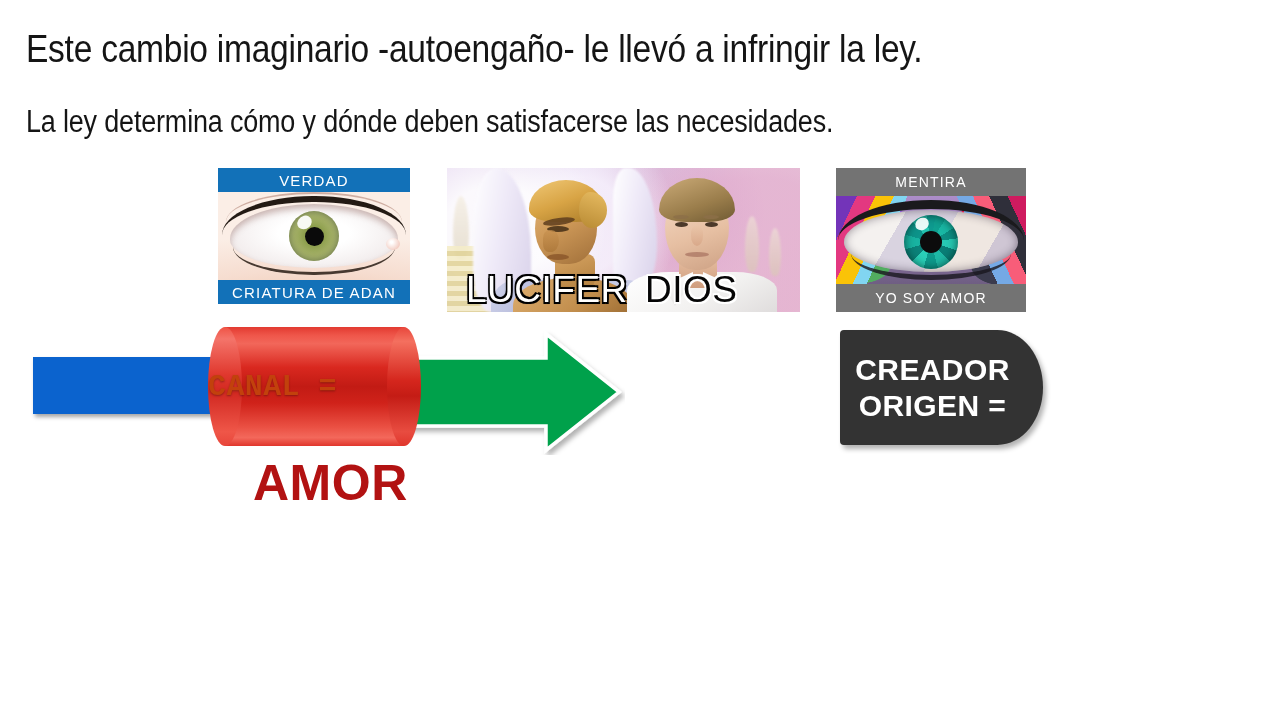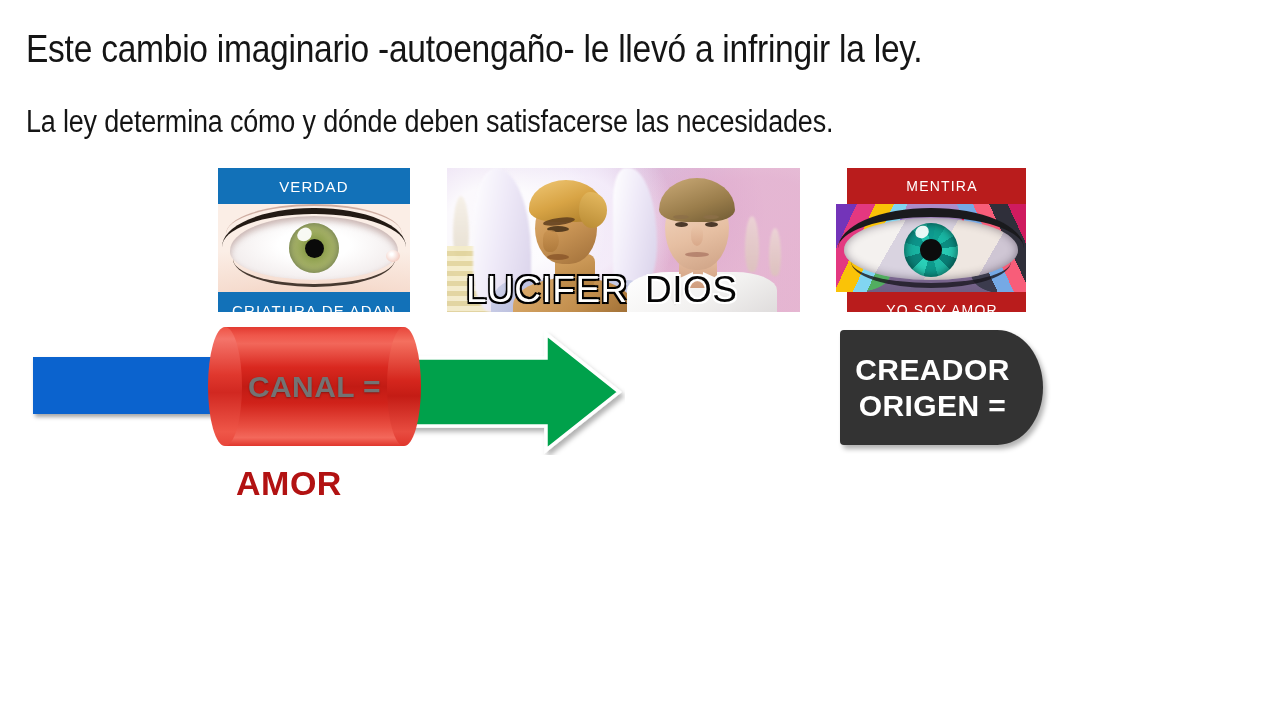--- a/index.html
+++ b/index.html
@@ -74,21 +74,21 @@
     box-sizing: border-box;
   }
   .card .photo {
     width: 100%;
     position: relative;
     overflow: hidden;
   }
 
   
   #card-verdad { left: 218px; top: 168px; width: 192px; height: 144px; }
-  #card-verdad .band { background: #1271b8; height: 36px; font-size: 15px; }
+  #card-verdad .band { background: #1271b8; height: 24px; font-size: 15px; }
   #card-verdad .photo { height: 88px; background: #f2d9cd; }
 
   
   .eye-skin {
     position: absolute; inset: 0;
     background:
       radial-gradient(ellipse 150% 70% at 50% 120%, #f0cbb6 0%, #f6ddd0 45%, #fbeee6 100%),
       linear-gradient(#f7e0d3, #f3d3c2);
   }
   .eye-white {
@@ -152,21 +152,21 @@
   .eye-tear {
     position: absolute;
     right: 5%; top: 52%;
     width: 14px; height: 12px;
     background: radial-gradient(circle at 40% 35%, #fff 10%, #f3cfc5 70%);
     border-radius: 50%;
   }
 
   
   #card-mentira { left: 836px; top: 168px; width: 190px; height: 144px; }
-  #card-mentira .band { background: #b91c1c; height: 36px; font-size: 14px; margin-left: 11px; }
+  #card-mentira .band { background: #737373; height: 28px; font-size: 14px; }
   #card-mentira .photo { height: 88px; background: #101010; }
 
   
   .poly-bg {
     position: absolute; inset: 0;
     background:
       linear-gradient(115deg, #6b39a3 0 9%, #c9407a 9% 17%, #efc32c 17% 25%, #8fd2e8 25% 31%, transparent 31%),
       linear-gradient(-115deg, #b4245a 0 8%, #2f2f38 8% 16%, #e0647a 16% 23%, #7ea8d8 23% 30%, transparent 30%),
       linear-gradient(70deg, #59b36a 0 6%, transparent 6%),
       linear-gradient(-70deg, #e4b33c 0 6%, transparent 6%),
@@ -477,25 +477,24 @@
     border-radius: 50%;
     background: linear-gradient(to bottom,
       #ef5345 0%, #f4746a 10%, #e0382e 40%,
       #d12821 55%, #ef5648 88%, #e8463b 100%);
   }
   #red-cylinder .cyl-text {
     position: absolute;
     inset: 0;
     display: flex;
     flex-direction: column;
-    align-items: center;
     justify-content: center;
     gap: 2px;
-    color: #737373;
-    font-family: Liberation Sans, sans-serif;
+    color: #c2410c;
+    font-family: Liberation Mono, monospace;
     font-weight: 700;
     font-size: 30px;
     line-height: 34px;
     letter-spacing: 0.4px;
     text-shadow: 0 1px 2px rgba(0,0,0,.3);
   }
 
   
   #dark-plaque {
     position: absolute;
@@ -522,24 +521,24 @@
     font-family: "Liberation Sans Narrow", "Liberation Sans", sans-serif;
     font-weight: 700;
     font-size: 30px;
     line-height: 34px;
     letter-spacing: 0.4px;
   }
 
   
   #amor-label {
     position: absolute;
-    left: 236px; top: 462px;
+    left: 253px; top: 462px;
     font-family: "Liberation Sans Narrow", "Liberation Sans", sans-serif;
     font-weight: 700;
-    font-size: 34px;
+    font-size: 50px;
     line-height: 42px;
     letter-spacing: 0.5px;
     color: #b21212;
   }
 </style>
 </head>
 <body>
 
 <div id="slide">
 

